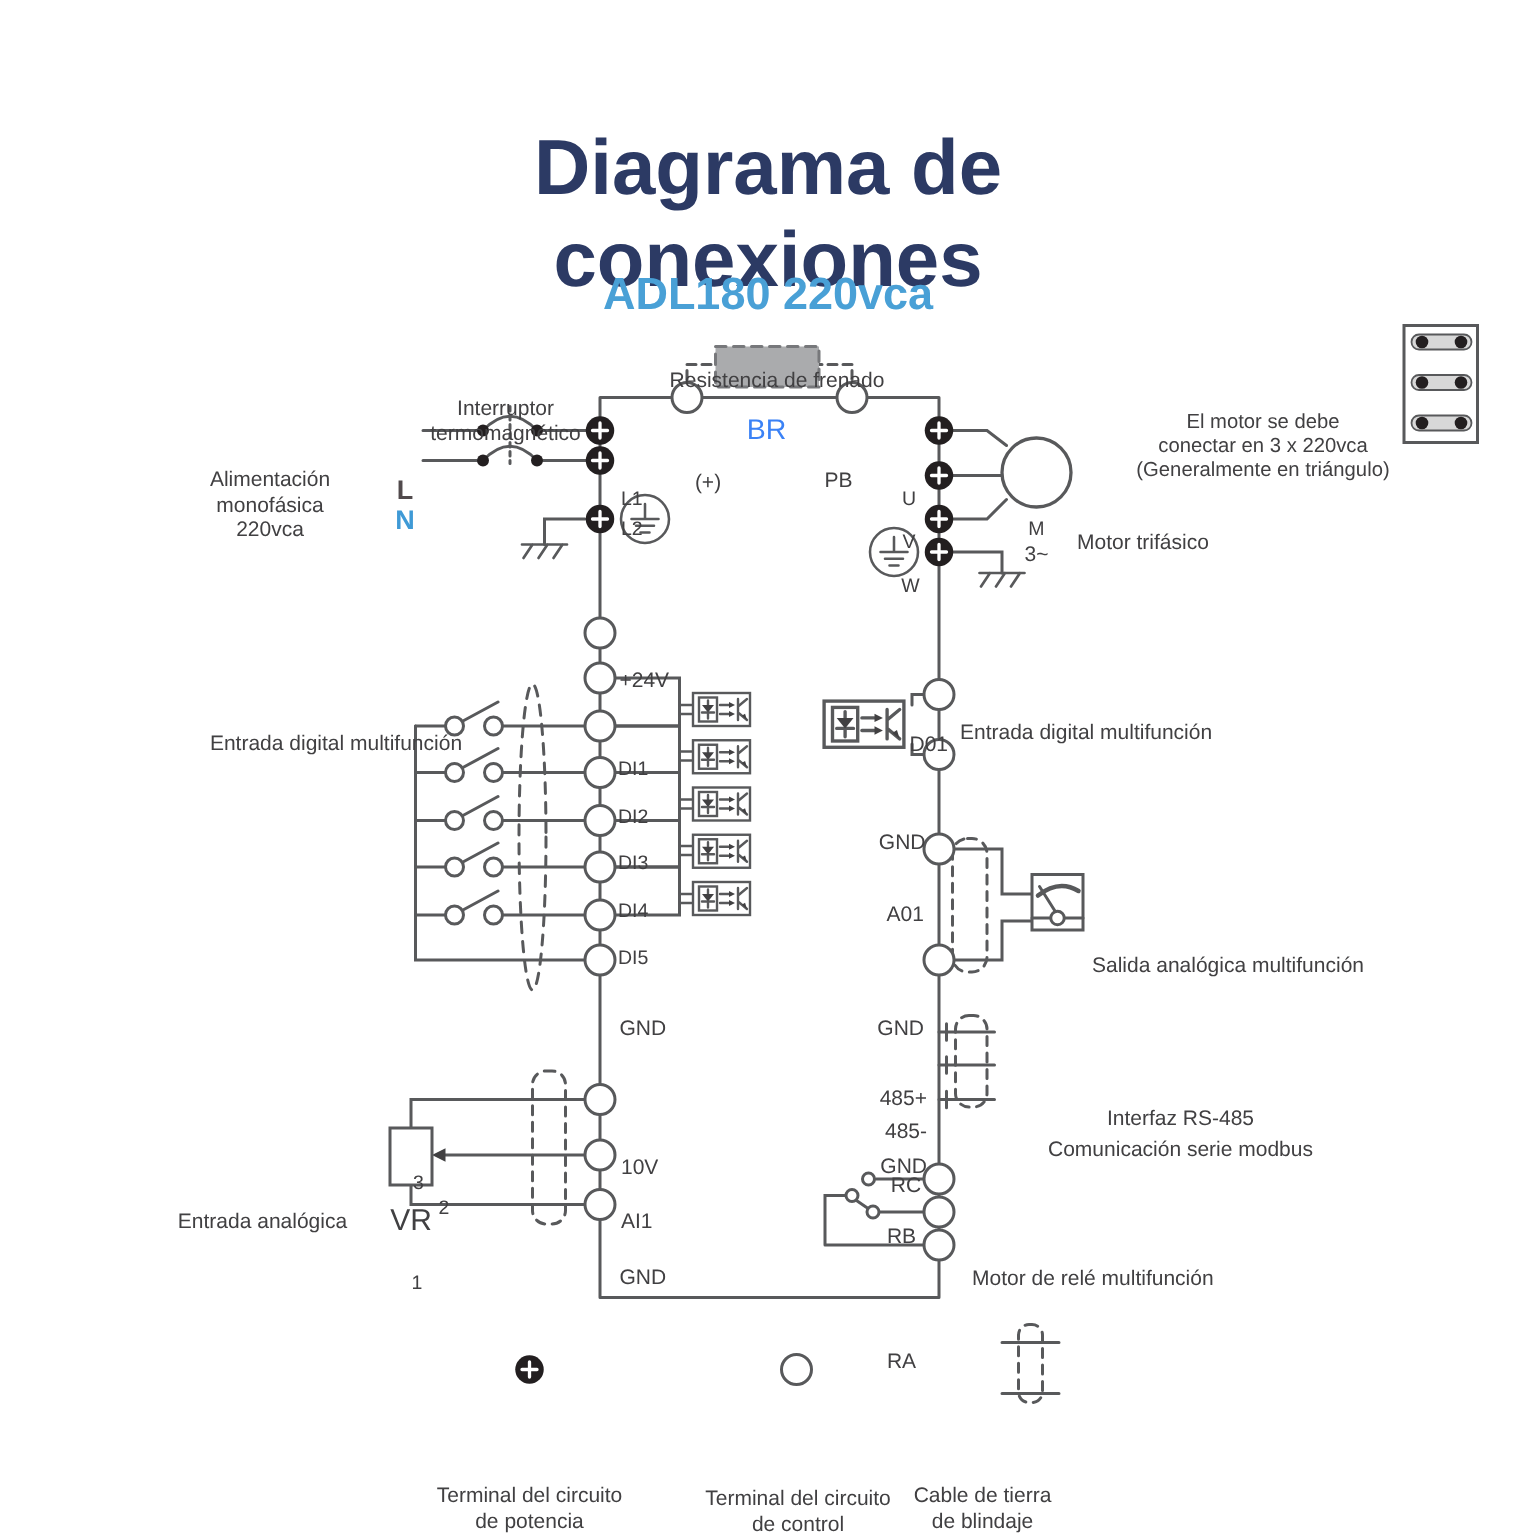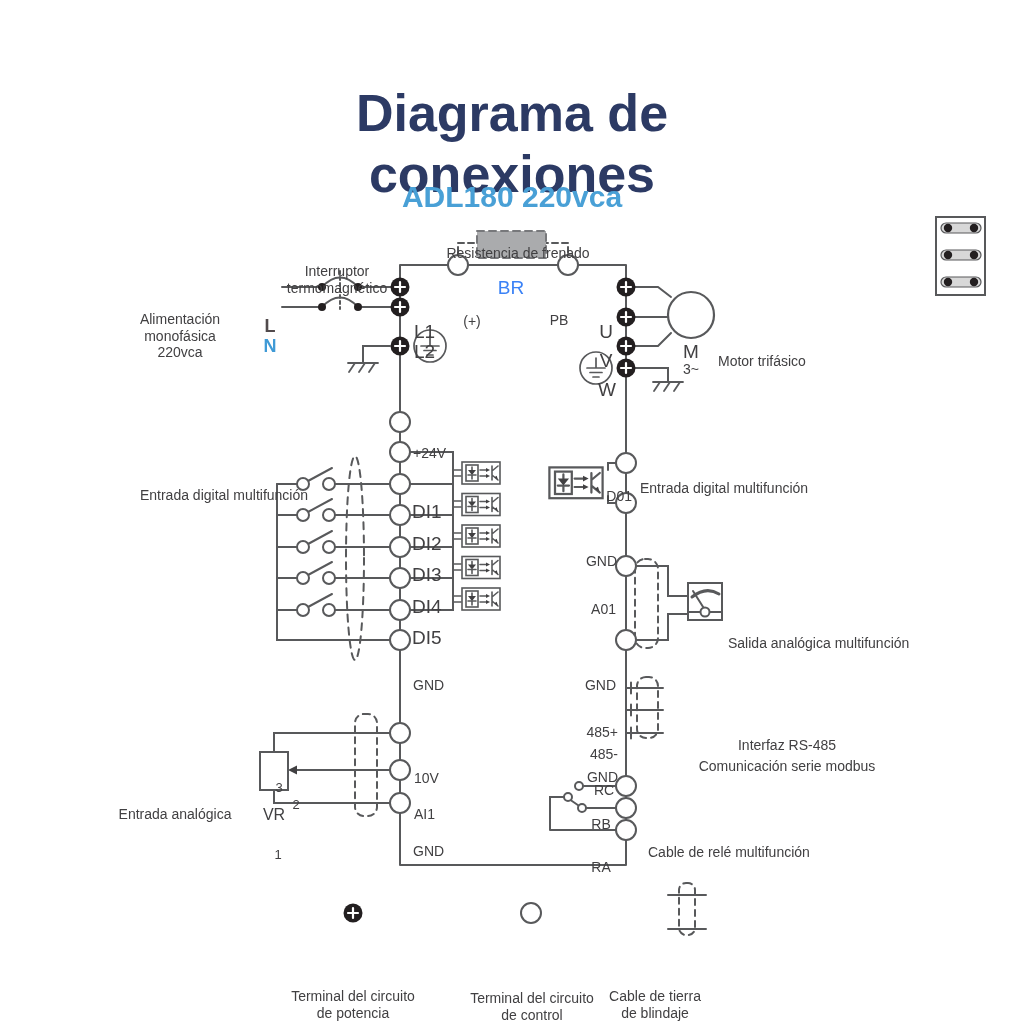--- a/index.html
+++ b/index.html
@@ -6,21 +6,21 @@
   .canvas{position:relative;width:1024px;height:1024px;background:#ffffff;
           font-family:"Liberation Sans",sans-serif;overflow:hidden;}
   svg.diagram{position:absolute;left:0;top:0;}
   .lbl{position:absolute;color:#414042;font-size:14px;line-height:1.18;
        white-space:pre-line;margin-top:44px;}
   .cc{transform:translate(-50%,-50%);text-align:center;}
   .lc{transform:translate(0,-50%);}
   .rc{transform:translate(-100%,-50%);text-align:right;}
   .title{font-size:52px;font-weight:700;color:#2c3a64;letter-spacing:0px;}
   .subtitle{font-size:30px;font-weight:700;color:#49a0d6;}
-  .term15{font-size:19px;}
+  .term15{font-size:13px;}
   .bold-ln{font-size:18px;font-weight:700;}
   .n-blue{color:#3f9ad6;}
   .l-dark{color:#514a4c;}
   .br-txt{font-size:19px;color:#3b82f6;}
   .small13{font-size:13px;}
   .note{font-size:13.5px;}
 </style>
 </head>
 <body>
 
@@ -248,20 +248,23 @@
 
   <div class="lbl lc term15" style="left:414px;top:288px">L1</div>
   <div class="lbl lc term15" style="left:414px;top:308px">L2</div>
   <div class="lbl cc term15" style="left:606px;top:288px">U</div>
   <div class="lbl cc term15" style="left:606px;top:317px">V</div>
   <div class="lbl cc term15" style="left:607px;top:346px">W</div>
 
   <div class="lbl cc term15" style="left:691px;top:308px">M</div>
   <div class="lbl cc" style="left:691px;top:325px">3~</div>
   <div class="lbl lc" style="left:718px;top:317px">Motor trifásico</div>
+  <div class="lbl cc note" style="left:842px;top:253px">El motor se debe
+conectar en  3 x 220vca
+(Generalmente en triángulo)</div>
 
   <div class="lbl lc" style="left:413px;top:409px">+24V</div>
   <div class="lbl cc" style="left:224px;top:451px">Entrada digital multifunción</div>
   <div class="lbl lc term15" style="left:412px;top:468px">DI1</div>
   <div class="lbl lc term15" style="left:412px;top:500px">DI2</div>
   <div class="lbl lc term15" style="left:412px;top:531px">DI3</div>
   <div class="lbl lc term15" style="left:412px;top:563px">DI4</div>
   <div class="lbl lc term15" style="left:412px;top:594px">DI5</div>
   <div class="lbl lc" style="left:413px;top:641px">GND</div>
 
@@ -274,28 +277,28 @@
   <div class="lbl rc" style="left:616px;top:641px">GND</div>
 
   <div class="lbl rc" style="left:618px;top:688px">485+</div>
   <div class="lbl rc" style="left:618px;top:710px">485-</div>
   <div class="lbl rc" style="left:618px;top:733px">GND</div>
   <div class="lbl cc" style="left:787px;top:701px">Interfaz RS-485</div>
   <div class="lbl cc" style="left:787px;top:722px">Comunicación serie modbus</div>
 
   <div class="lbl cc" style="left:604px;top:746px">RC</div>
   <div class="lbl cc" style="left:601px;top:780px">RB</div>
-  <div class="lbl cc" style="left:601px;top:823px">RA</div>
-  <div class="lbl lc" style="left:648px;top:808px">Cable de relé multifunción</div>
+  <div class="lbl cc" style="left:601px;top:863px">RA</div>
+  <div class="lbl lc" style="left:648px;top:808px">Motor de relé multifunción</div>
 
   <div class="lbl lc" style="left:414px;top:734px">10V</div>
   <div class="lbl lc" style="left:414px;top:770px">AI1</div>
   <div class="lbl lc" style="left:413px;top:807px">GND</div>
   <div class="lbl cc" style="left:175px;top:770px">Entrada analógica</div>
-  <div class="lbl cc" style="left:274px;top:771px;font-size:16px">VR</div>
+  <div class="lbl cc" style="left:274px;top:771px;font-size:20px">VR</div>
   <div class="lbl cc small13" style="left:279px;top:744px">3</div>
   <div class="lbl cc small13" style="left:296px;top:761px">2</div>
   <div class="lbl cc small13" style="left:278px;top:811px">1</div>
 
   <div class="lbl cc" style="left:353px;top:961px">Terminal del circuito
 de potencia</div>
   <div class="lbl cc" style="left:532px;top:963px">Terminal del circuito
 de control</div>
   <div class="lbl cc" style="left:655px;top:961px">Cable de tierra
 de blindaje</div>

